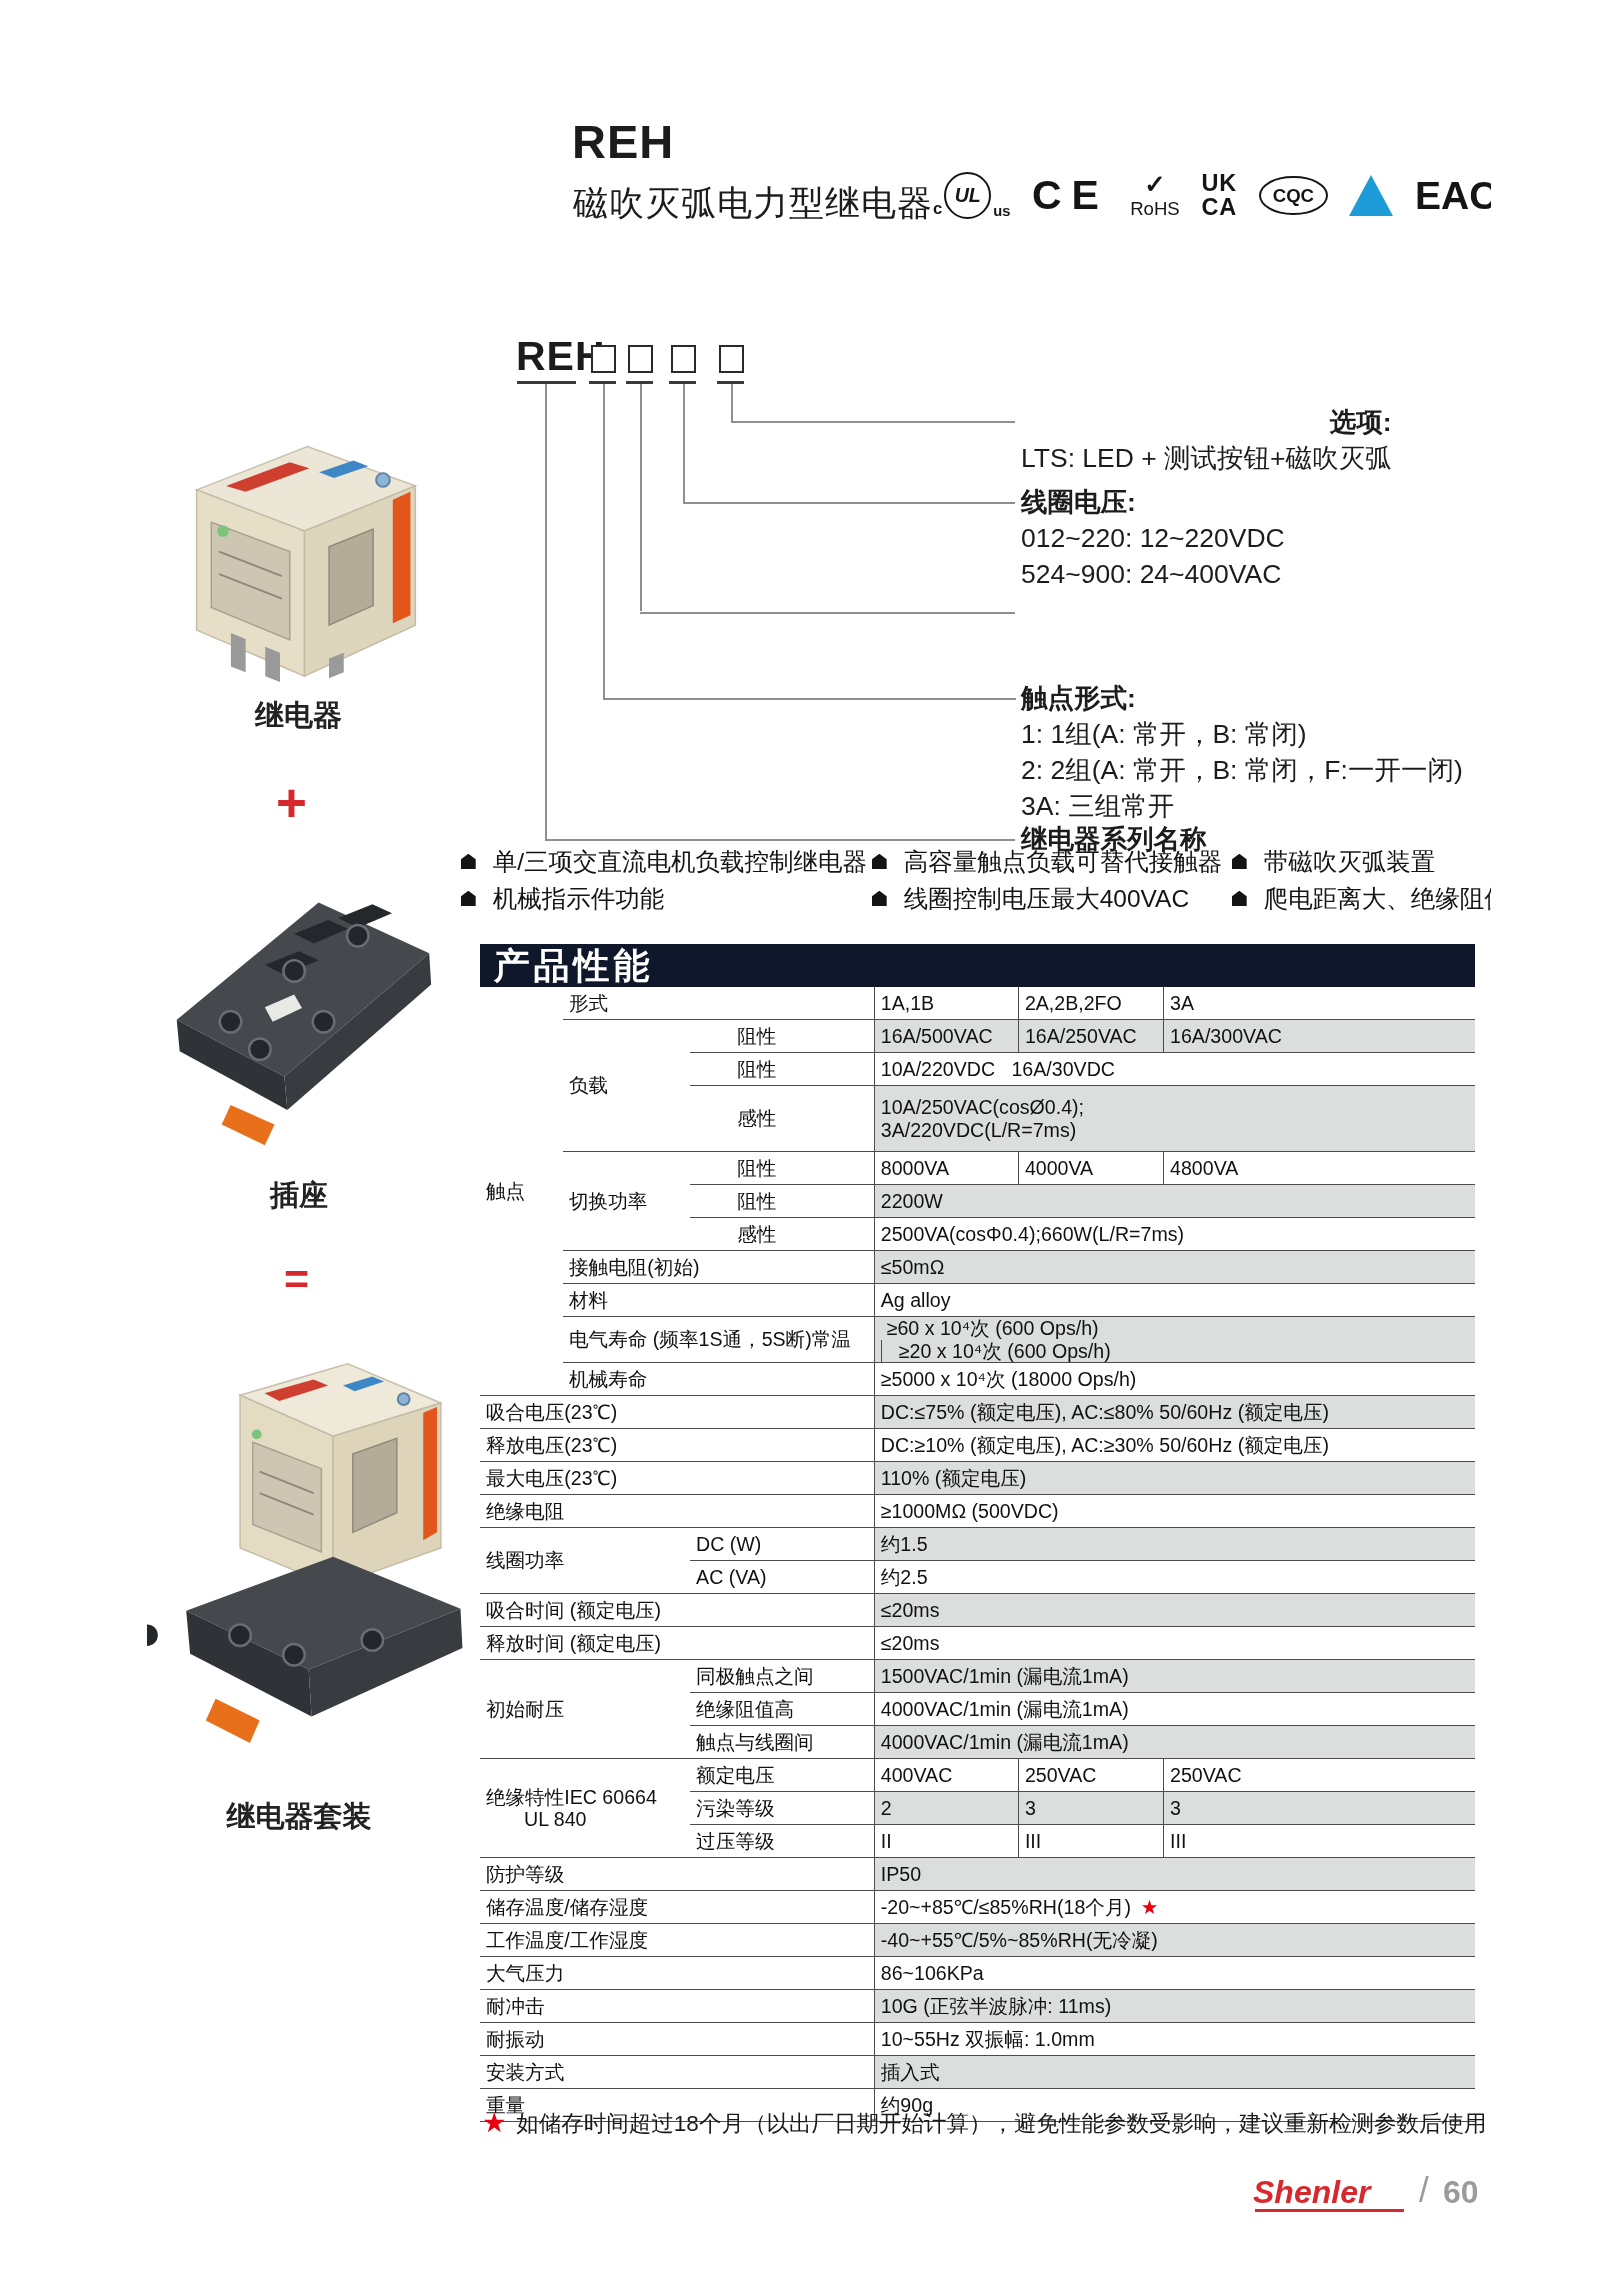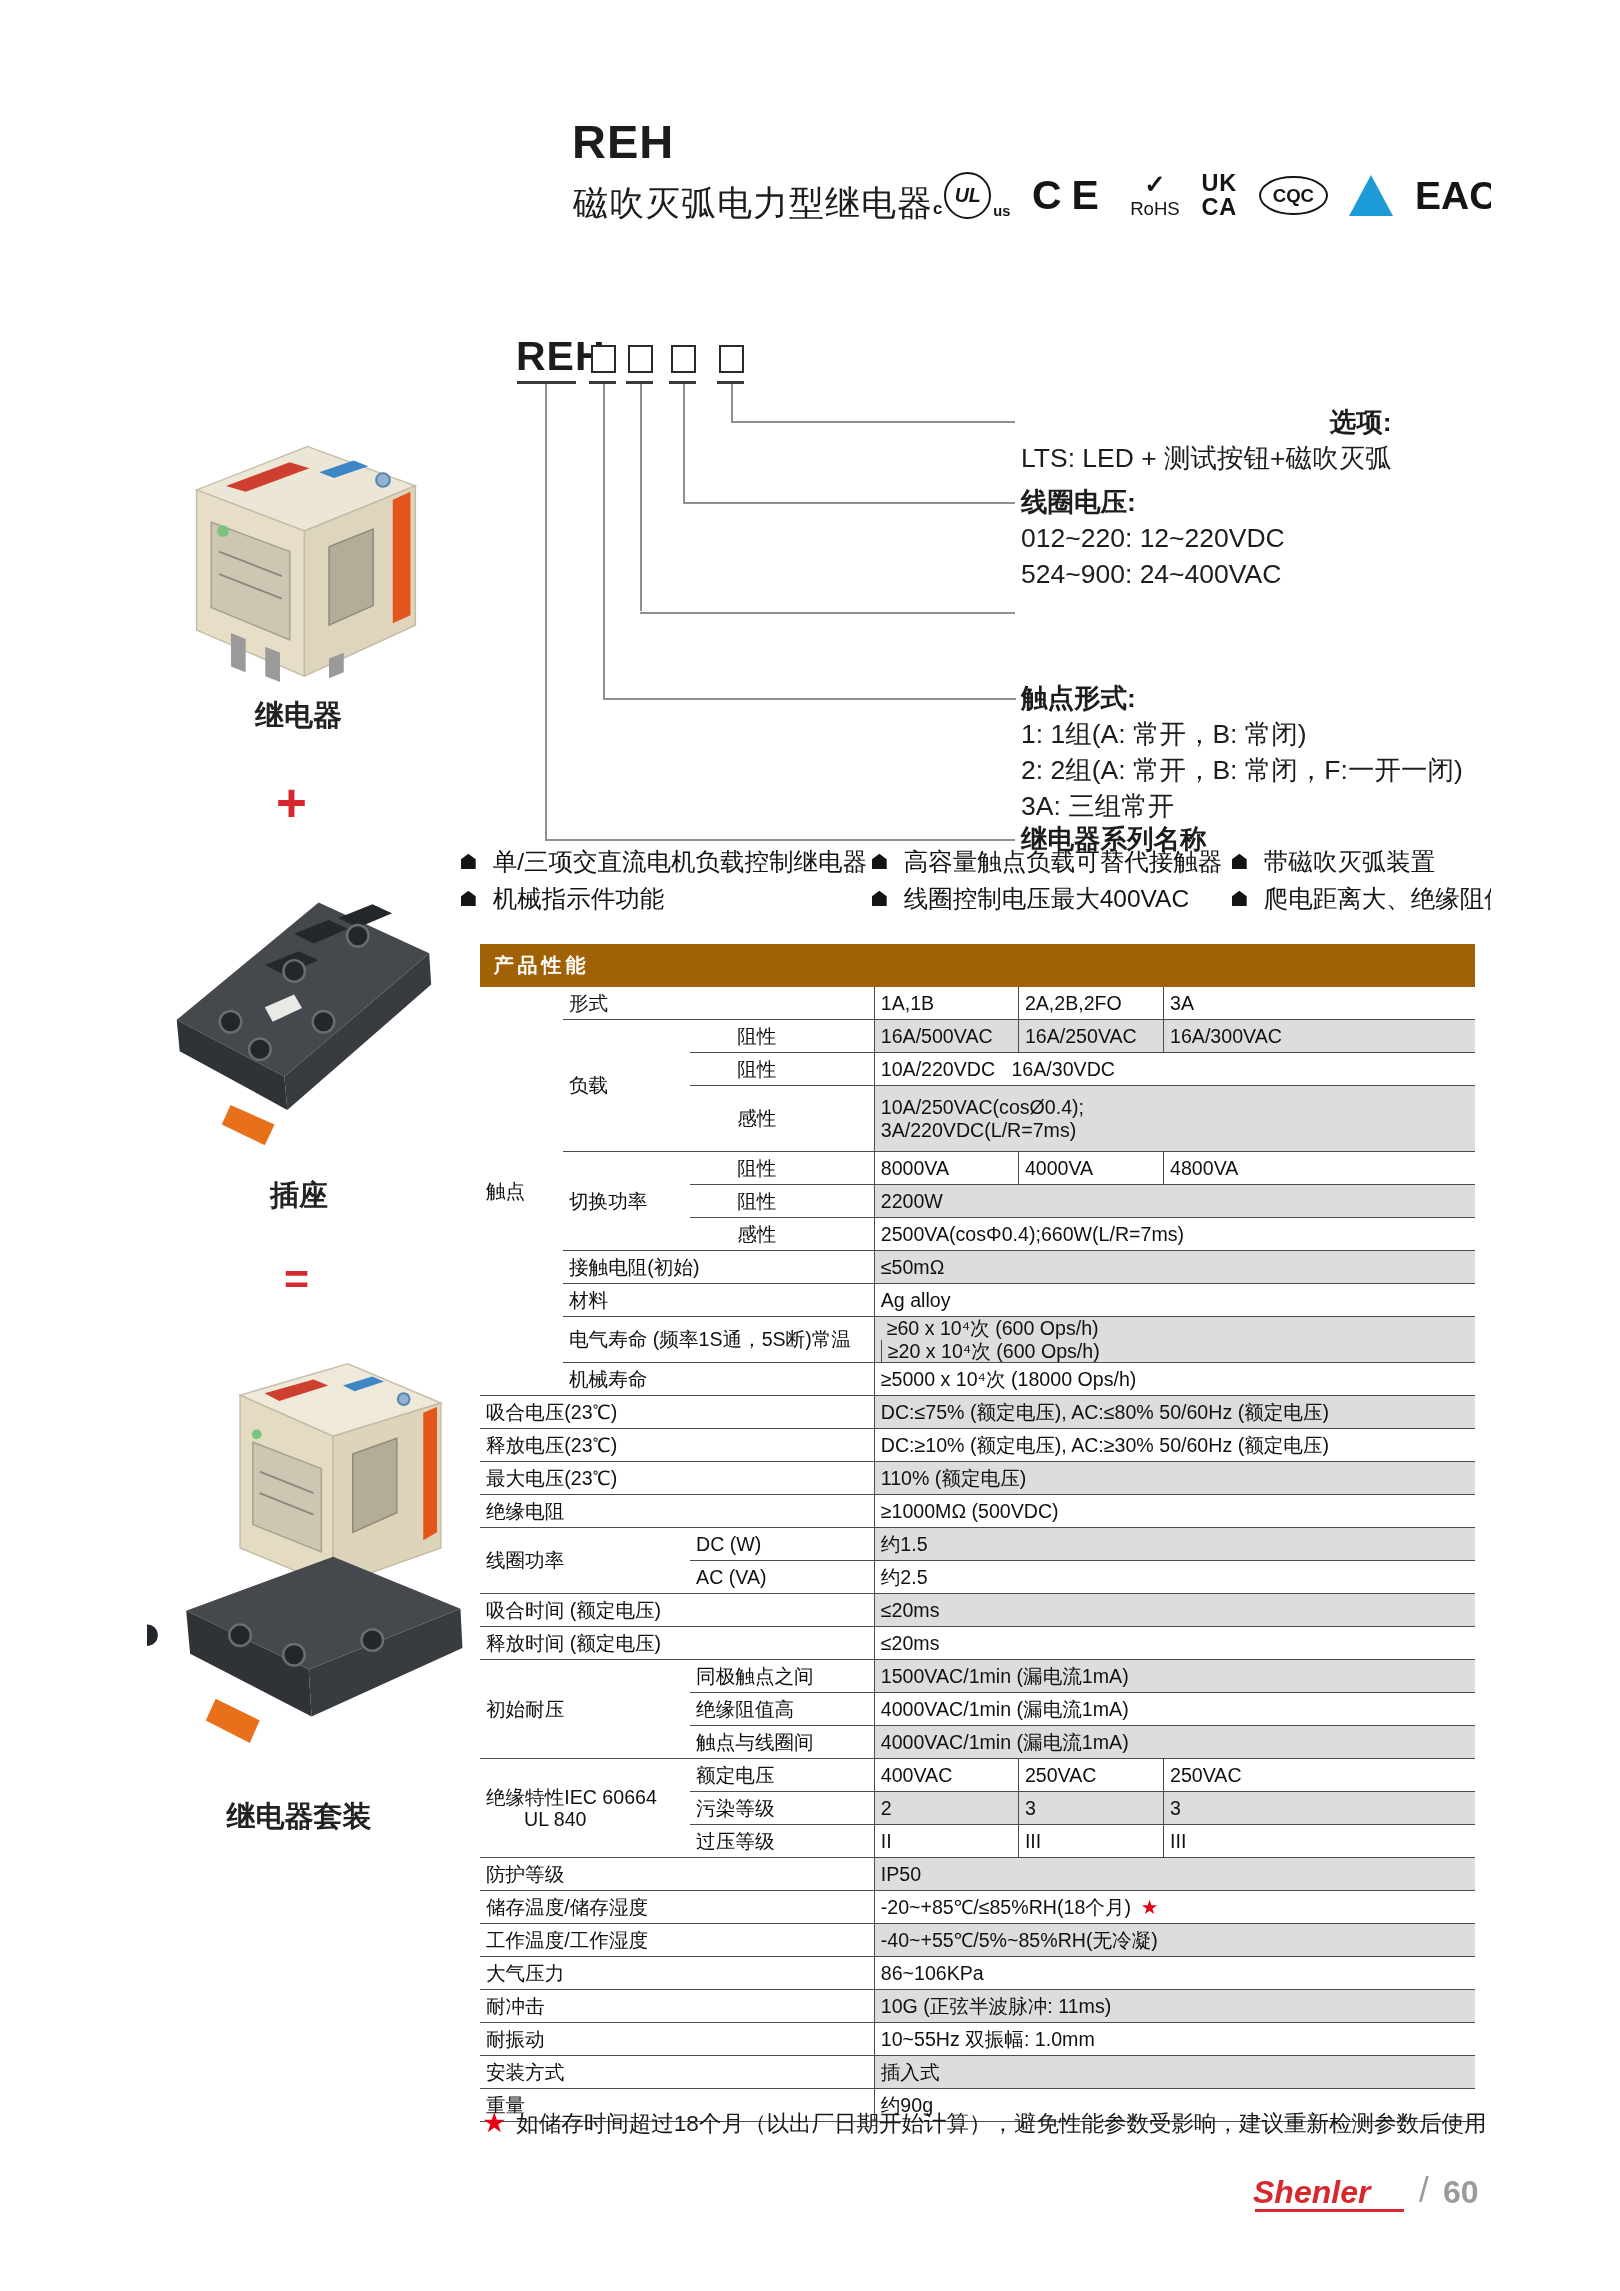--- a/index.html
+++ b/index.html
@@ -58,35 +58,35 @@
   
   .feat{display:flex;align-items:center;gap:17px;font-size:24.5px;color:#141414;white-space:nowrap;}
   .feat .pent{width:14.7px;height:15.7px;background:#141414;flex:0 0 auto;
         clip-path:polygon(50% 0,100% 36%,100% 100%,0 100%,0 36%);}
   .f0{left:461px;top:845px;} .f1{left:461px;top:882px;}
   .f2{left:872px;top:845px;} .f3{left:872px;top:882px;}
   .f4{left:1232px;top:845px;align-items:center;} .f5{left:1232px;top:882px;}
 
   
   .perf{left:480px;top:944px;width:995px;}
-  .perf-bar{height:43px;background:#a16207;color:#fff;font-size:20px;font-weight:800;
+  .perf-bar{height:43px;background:#0f172a;color:#fff;font-size:36px;font-weight:800;
             line-height:43px;padding-left:13.7px;letter-spacing:3.9px;box-sizing:border-box;}
   table.spec{width:995px;border-collapse:collapse;table-layout:fixed;}
   table.spec td{height:32px;font-size:19.6px;color:#111;border-bottom:1.4px solid #4c4c4c;
                 padding:0 5.9px;vertical-align:middle;line-height:1.15;}
   tr.tall td{height:65px;}
   .c-grp{padding-left:3.9px;font-size:20.6px;}
   .c-lbl{white-space:pre-wrap;}
   .c-sub{padding-left:4.9px;}
   .c-sub.ind{padding-left:47px;}
   .c-val{border-left:1.8px solid #4c4c4c;white-space:pre-wrap;}
   .shade{background:#dcdddd;}
   .c-split{padding:0;}
   .sp-a{display:inline-block;width:272px;padding-left:5.9px;box-sizing:border-box;}
-  .sp-b{display:inline-block;width:323px;border-left:1.4px solid #4c4c4c;padding-left:6px;box-sizing:border-box;}
+  .sp-b{display:inline-block;width:323px;border-left:1.4px solid #4c4c4c;padding-left:17px;box-sizing:border-box;}
   .star{color:#e60012;margin-left:9.8px;}
 
   
   .note{left:482px;top:2107px;font-size:22.5px;color:#1a1a1a;display:flex;align-items:center;gap:9.8px;}
   .note .star-big{color:#e60012;font-size:27.4px;}
   .brand{left:1253px;top:2174px;font-size:32px;font-weight:800;font-style:italic;color:#d7282d;letter-spacing:0px;}
   .brand-line{left:1255px;top:2209px;width:149px;height:2.9px;background:#d7282d;}
   .pg-slash{left:1419px;top:2170px;font-size:35px;color:#9b9b9b;}
   .pg-num{left:1443px;top:2174px;font-size:32px;font-weight:800;color:#9b9b9b;}
 </style>

